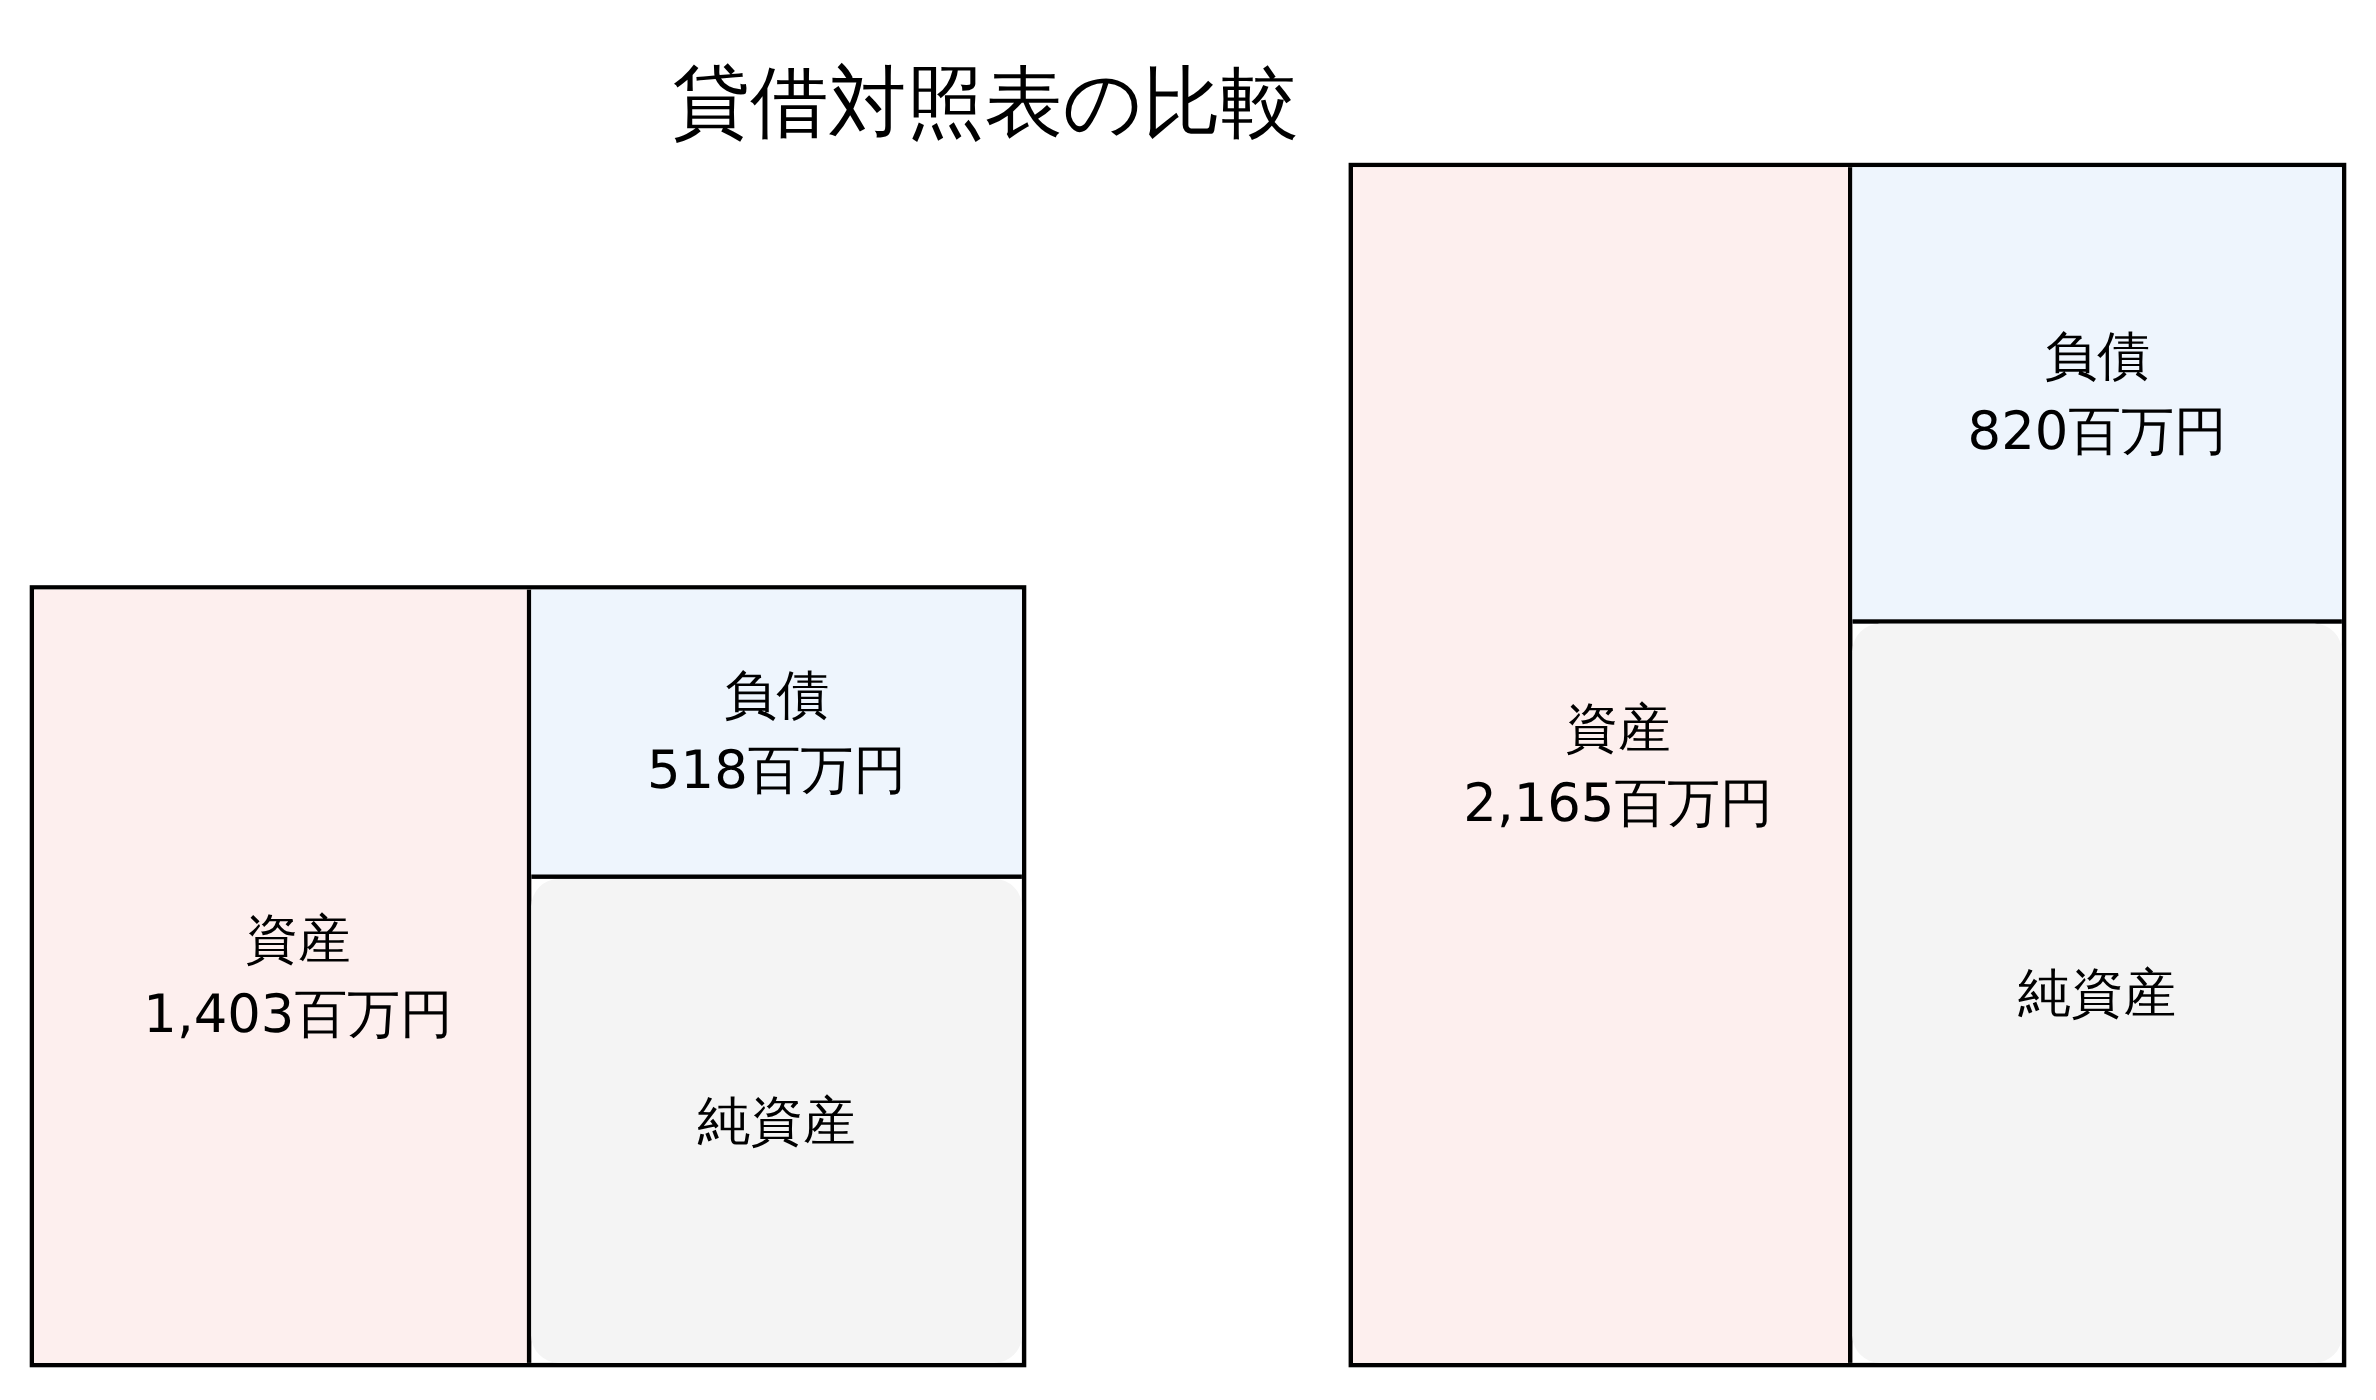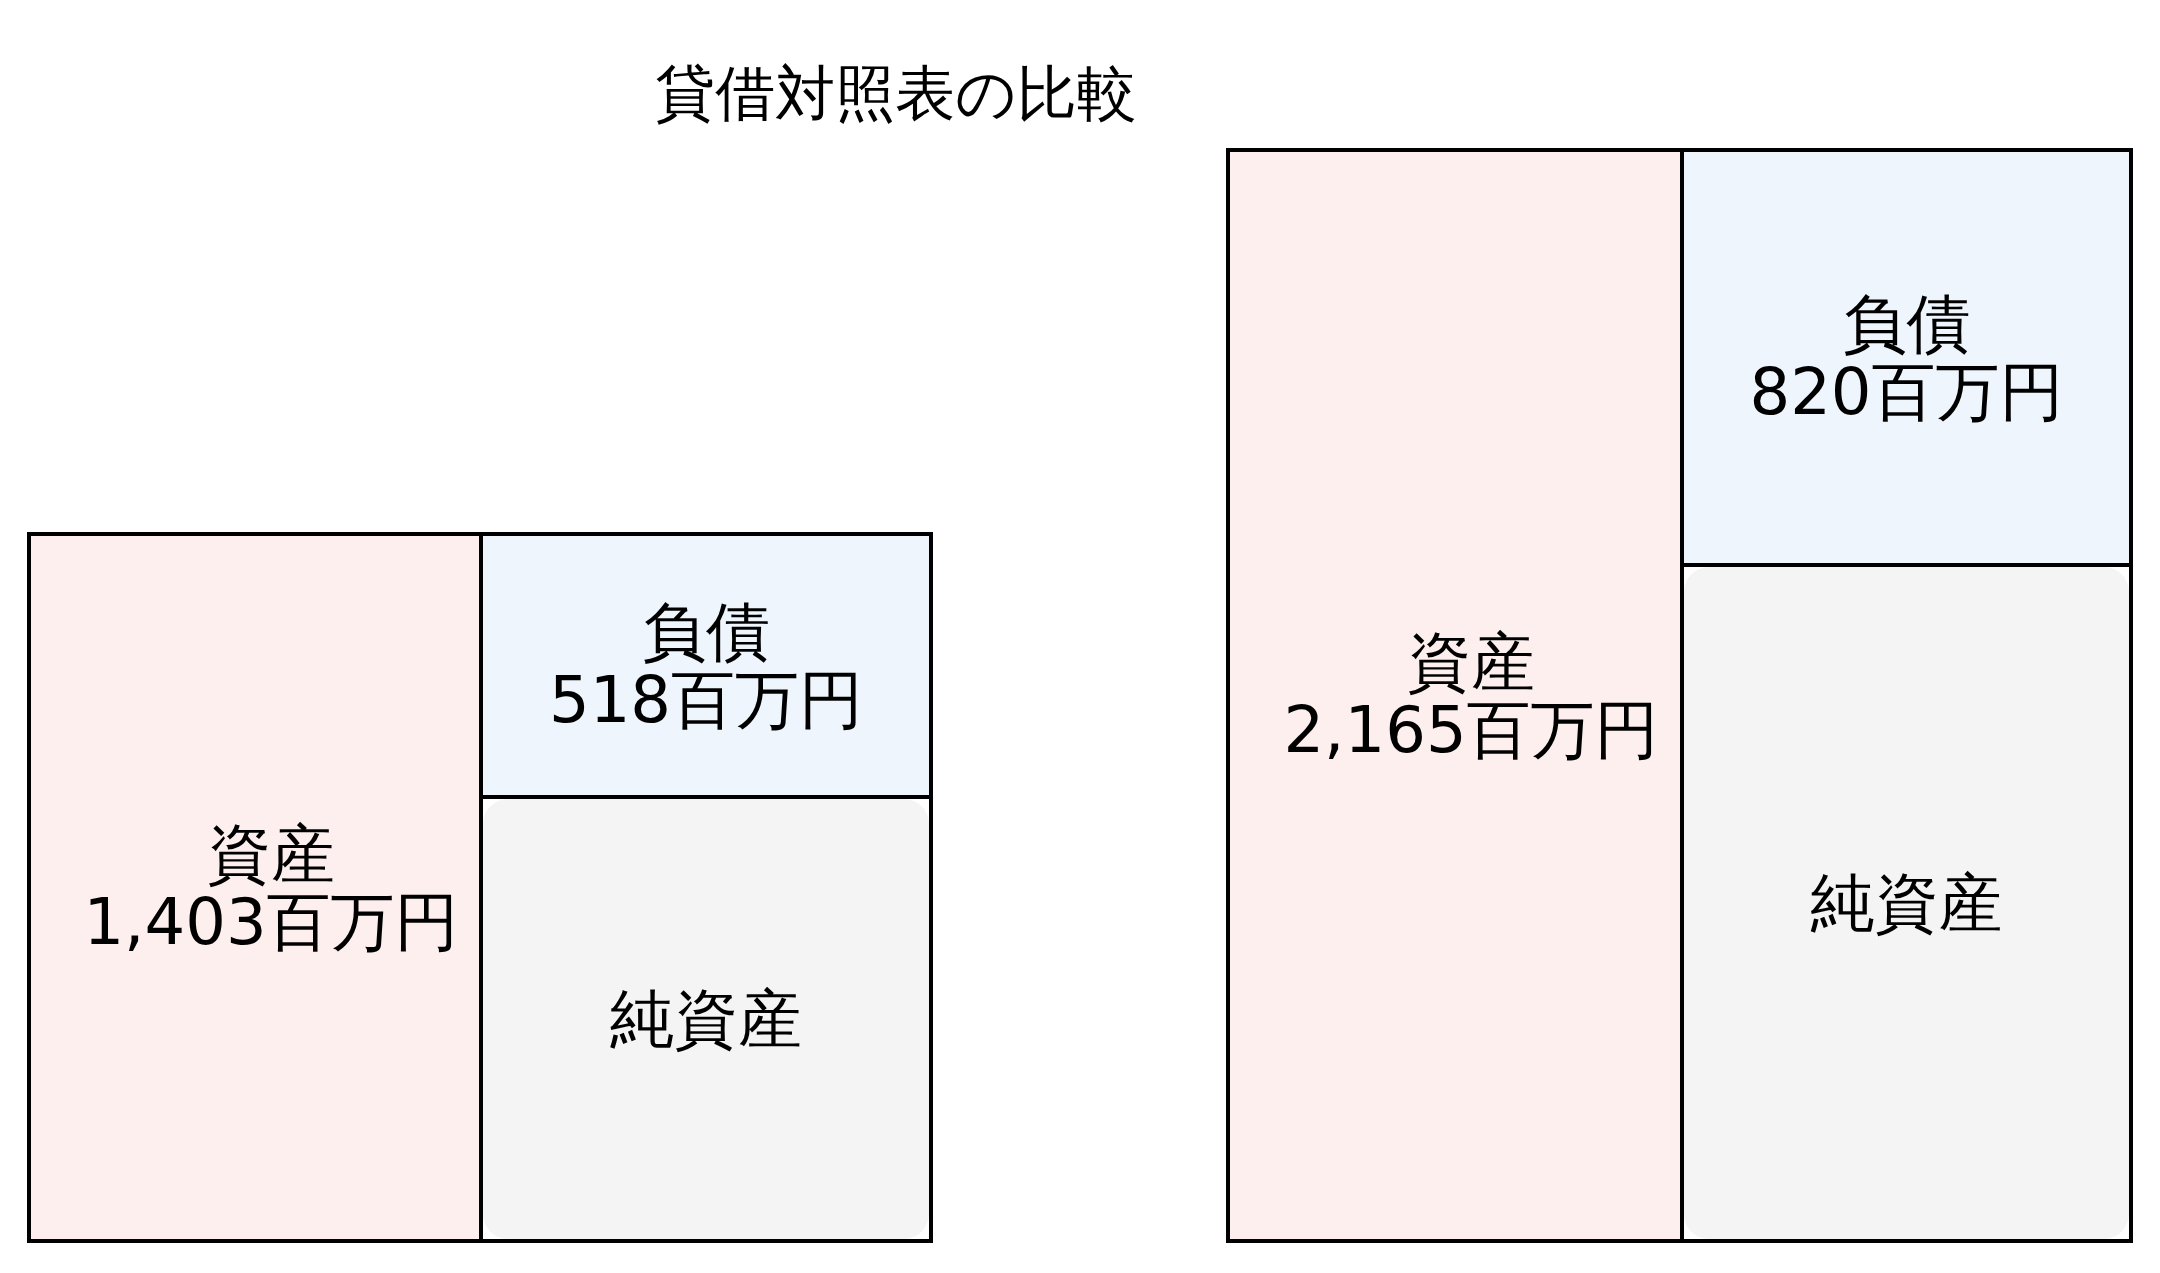--- a/index.html
+++ b/index.html
@@ -1,23 +1,23 @@
 <!DOCTYPE html>
 <html><head>
 <meta charset="utf-8">
 <style>
   html, body { margin:0; padding:0; background:#ffffff; }
   body { width:2160px; height:1273px; position:relative; overflow:hidden;
          font-family:"DejaVu Sans","Liberation Sans",sans-serif; color:#000; }
   .title { position:absolute; left:0; top:38px; width:1792px; text-align:center;
-           font-size:60px; line-height:110px; font-weight:normal; margin:0; }
+           font-size:71px; line-height:110px; font-weight:normal; margin:0; }
   .bs { position:absolute; box-sizing:border-box; border:4px solid #000; }
   .cell { position:absolute; box-sizing:border-box; display:flex; flex-direction:column;
           align-items:center; justify-content:center; text-align:center;
-          font-size:64px; line-height:68px; }
+          font-size:48px; line-height:68px; }
   .assets { background:#fdefee; border-right:4px solid #000;padding-left:32px; }
   .liab { background:#eef5fd; border-bottom:4px solid #000; }
   .equity { background:#f4f4f4;border-radius:25px; }
   .lbl, .val { display:block; white-space:nowrap; }
 </style>
 </head>
 <body>
 
 <h1 class="title">貸借対照表の比較</h1>
 

